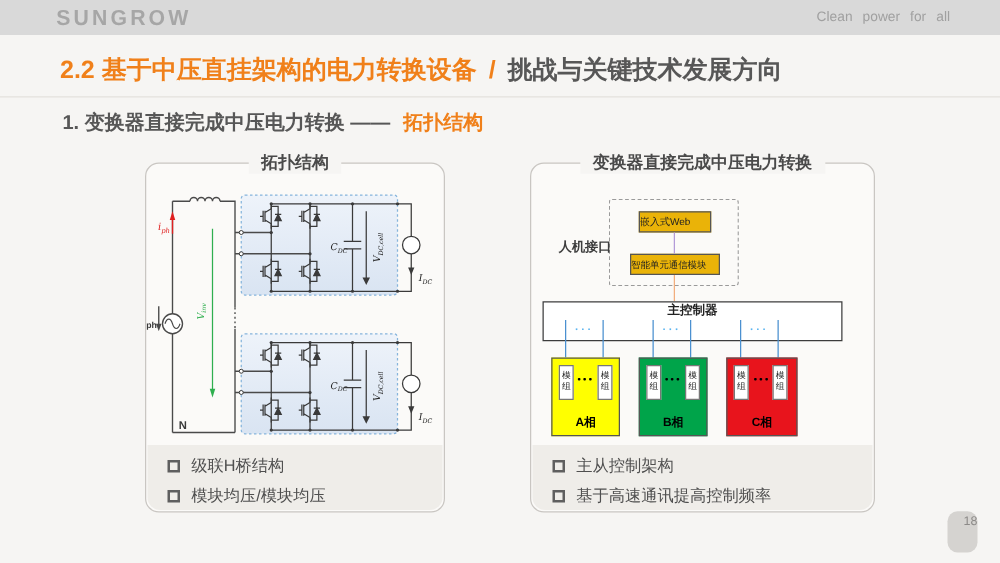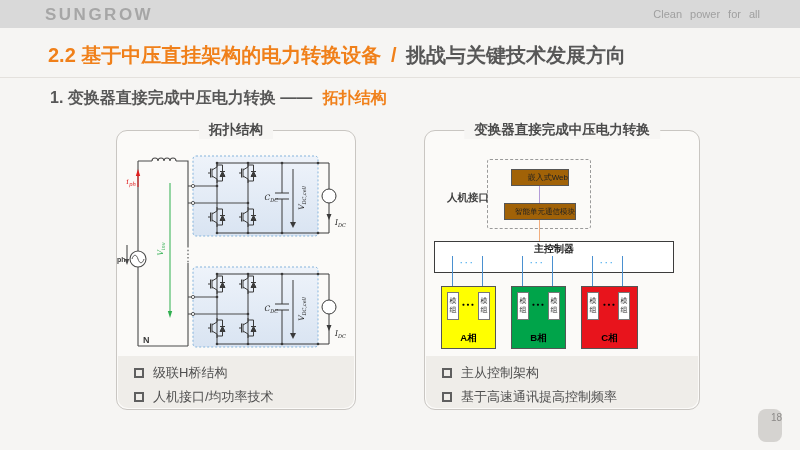--- a/index.html
+++ b/index.html
@@ -31,21 +31,21 @@
   .band { position:absolute; left:1px; right:1px; bottom:1px; height:52px; background:#efede9; border-radius:0 0 10px 10px; padding:8px 0 0 16px; }
   .bullet-row { display:flex; align-items:center; margin-bottom:6px; }
   .bullet-sq { width:10px; height:10px; border:2px solid #5f5f5f; margin-right:9px; flex:0 0 auto; background:transparent; }
   .bullet-tx { font-size:13px; color:#4f4f4f; white-space:nowrap; }
 
   
   .rd { position:absolute; left:0; top:0; width:100%; height:227px; }
   .rd .abs { position:absolute; }
   .hmi-box { left:62px; top:28px; width:104px; height:70px; border:1px dashed #9a9a9a; border-radius:3px; }
   .hmi-label { left:22px; top:60px; font-size:10.5px; font-weight:bold; color:#3d3d3d; }
-  .small-box { background:#a16207; border:1px solid #555; text-align:right; color:#222; }
+  .small-box { background:#eab308; border:1px solid #555; text-align:left; color:#222; }
   .web-box { left:86px; top:38px; width:58px; height:17px; font-size:8px; line-height:15px; }
   .comm-box { left:79px; top:72px; width:72px; height:17px; font-size:7.5px; line-height:15px; }
   .vline { width:1px; }
   .vl-purple { left:114px; top:55px; height:17px; background:#b39bd8; }
   .vl-orange { left:114px; top:89px; height:21px; background:#f2ae7e; }
   .ctrl-box { left:9px; top:110px; width:240px; height:32px; background:#fff; border:1px solid #3c3c3c; text-align:center; font-size:10px; font-weight:bold; line-height:13px; color:#222; }
   .blue-line { top:125px; height:30px; width:1px; background:#4a90d0; }
   .blue-dots { top:127px; width:31px; text-align:center; font-size:9px; font-weight:bold; letter-spacing:2px; color:#5ab4f0; }
   .phase { top:155px; height:63px; border:1px solid #555; }
   .chip { position:absolute; top:5px; width:12px; height:28px; background:#fff; border:1px solid #777; font-size:7px; line-height:8.5px; text-align:center; padding-top:4px; color:#222; }
@@ -188,21 +188,21 @@
       <text class="mathlab" x="218" y="195" font-size="7.5" fill="#222"><tspan>I</tspan><tspan font-size="5" dy="2">DC</tspan></text>
     </svg>
 
     <div class="band">
       <div class="bullet-row">
         <span class="bullet-sq"></span>
         <span class="bullet-tx">级联H桥结构</span>
       </div>
       <div class="bullet-row">
         <span class="bullet-sq"></span>
-        <span class="bullet-tx">人机接口/均功率技术</span>
+        <span class="bullet-tx">模块均压/模块均压</span>
       </div>
     </div>
   </div>
 
   <div class="panel panel-right">
     <div class="legend">变换器直接完成中压电力转换</div>
 
     <div class="rd">
       <div class="abs hmi-box"></div>
       <div class="abs hmi-label">人机接口</div>

